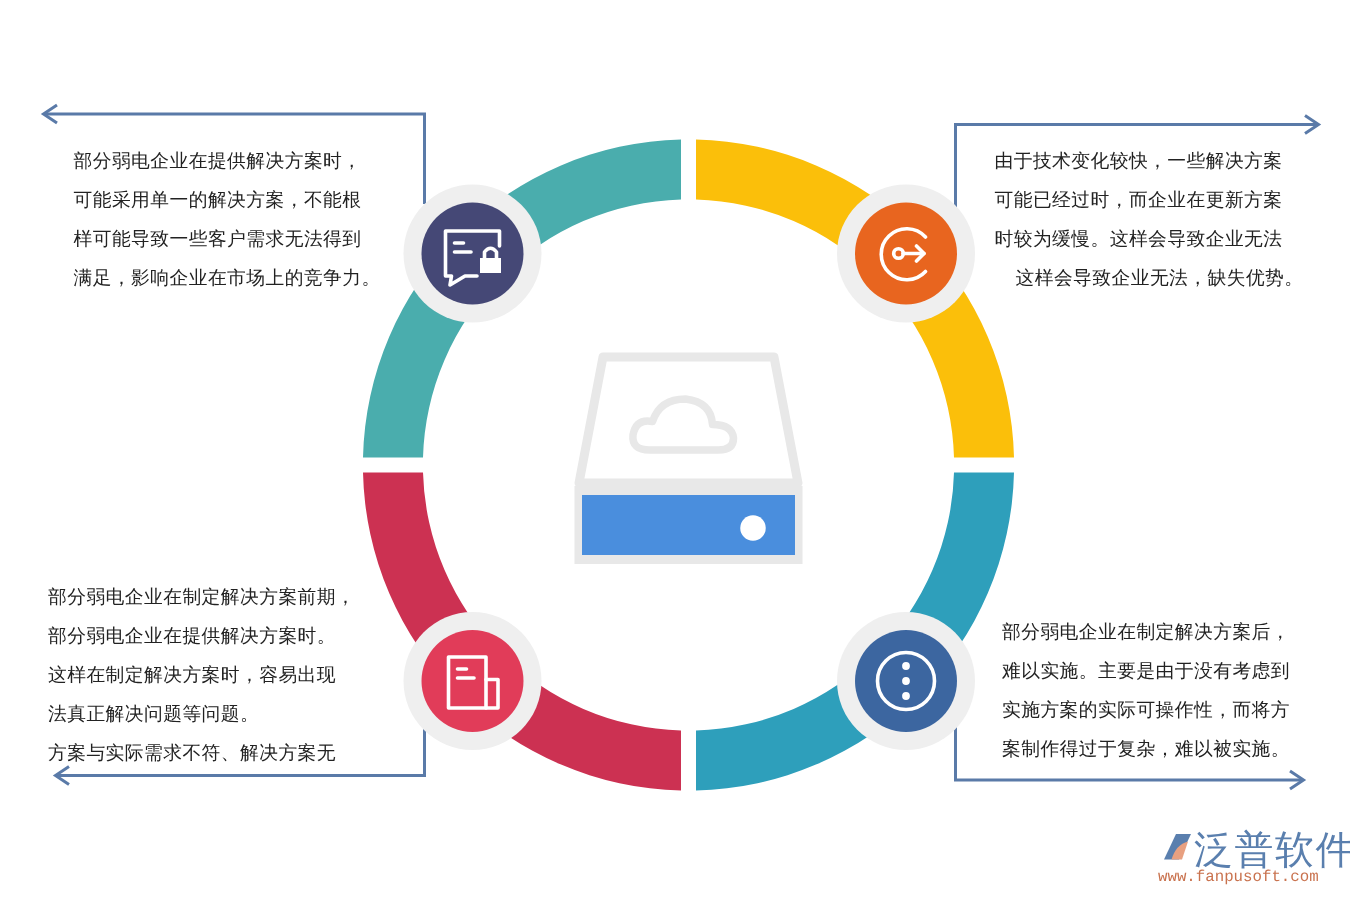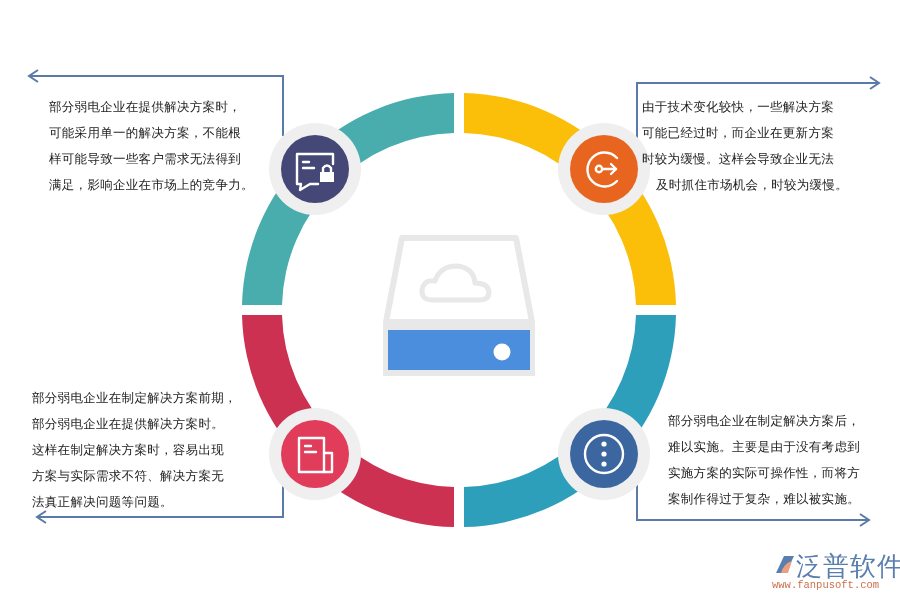--- a/index.html
+++ b/index.html
@@ -97,33 +97,33 @@
   </g>
 </svg>
 
 <div class="para" style="left:49px; top:94px;">
   <span>部分弱电企业在提供解决方案时，</span>
   <span>可能采用单一的解决方案，不能根</span>
   <span>样可能导致一些客户需求无法得到</span>
   <span>满足，影响企业在市场上的竞争力。</span>
 </div>
 
-<div class="para" style="left:642px; top:94px;">
+<div class="para" style="left:663px; top:94px;">
   <span>由于技术变化较快，一些解决方案</span>
   <span>可能已经过时，而企业在更新方案</span>
   <span>时较为缓慢。这样会导致企业无法</span>
-  <span style="padding-left:14px;">及时抓住市场机会，时较为缓慢。</span>
+  <span style="padding-left:14px;">这样会导致企业无法，缺失优势。</span>
 </div>
 
 <div class="para" style="left:32px; top:385px;">
   <span>部分弱电企业在制定解决方案前期，</span>
   <span>部分弱电企业在提供解决方案时。</span>
   <span>这样在制定解决方案时，容易出现</span>
+  <span>法真正解决问题等问题。</span>
   <span>方案与实际需求不符、解决方案无</span>
-  <span>法真正解决问题等问题。</span>
 </div>
 
 <div class="para" style="left:668px; top:408px;">
   <span>部分弱电企业在制定解决方案后，</span>
   <span>难以实施。主要是由于没有考虑到</span>
   <span>实施方案的实际可操作性，而将方</span>
   <span>案制作得过于复杂，难以被实施。</span>
 </div>
 
 <div class="logo">

